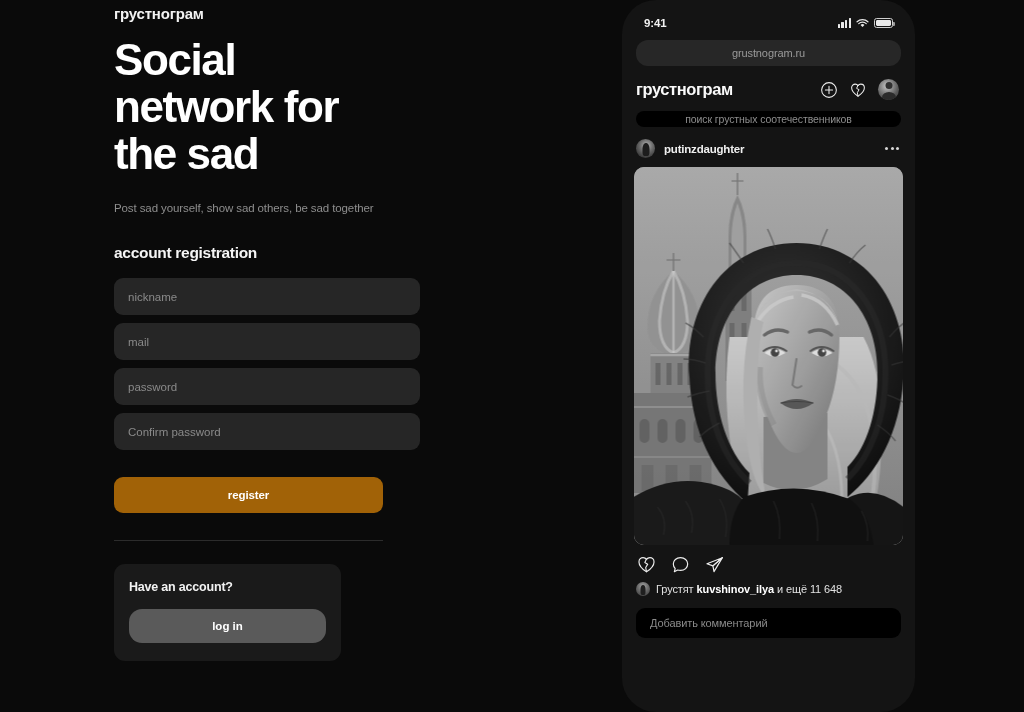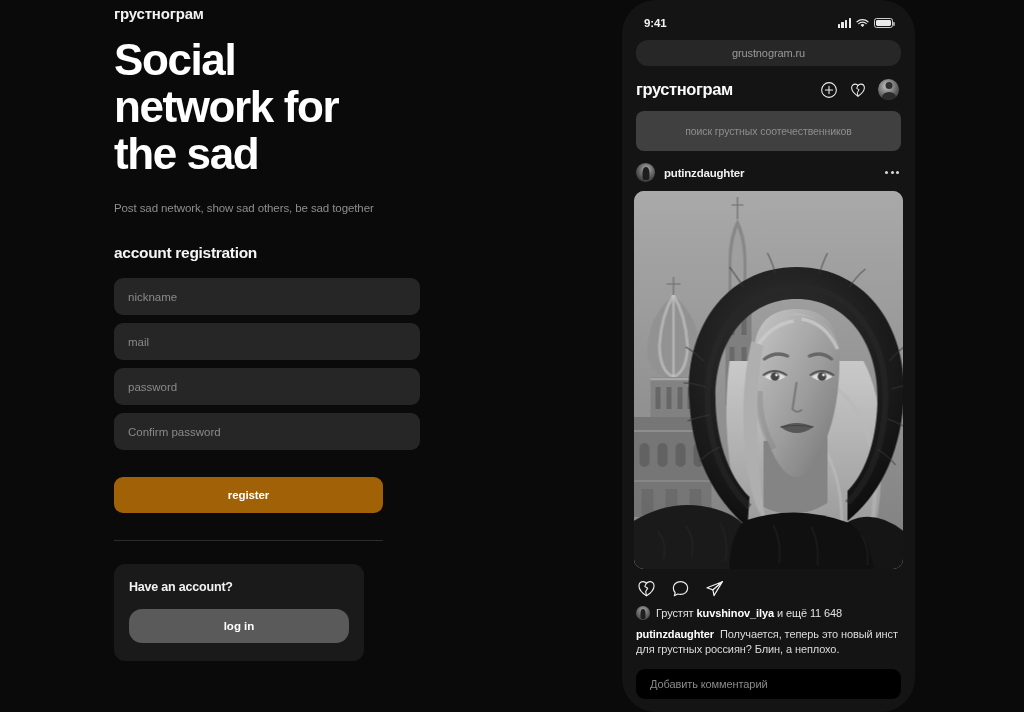--- a/index.html
+++ b/index.html
@@ -97,21 +97,21 @@
   }
 
   .divider {
     width: 269px;
     height: 1px;
     background: #2c2c2c;
     margin-top: 27px;
   }
 
   .account-card {
-    width: 250px;
+    width: 227px;
     margin-top: 23px;
     background: #1a1a1a;
     border-radius: 11px;
     padding: 16px 15px 18px 15px;
   }
 
   .account-card-title {
     font-size: 12.5px;
     font-weight: 700;
     color: #f2f2f2;
@@ -222,22 +222,22 @@
   }
   .avatar-hdr::before {
     content: ""; position: absolute; left: 50%; top: 3px;
     transform: translateX(-50%);
     width: 7px; height: 7px; border-radius: 50%;
     background: #303030; z-index: 2;
   }
 
   .search-bar {
     margin: 11px 14px 0 14px;
-    height: 40px;
-    background: #404040;
+    height: 16px;
+    background: #000000;
     border-radius: 8px;
     display: flex;
     align-items: center;
     justify-content: center;
     font-size: 10.5px;
     color: #8e8e8e;
     letter-spacing: -0.1px;
   }
 
   .post-header {
@@ -334,21 +334,21 @@
 <div id="root">
 
   <div class="left-panel">
 
     <div class="brand-word">грустнограм</div>
 
     <h1 class="hero-title">Social
 network for
 the sad</h1>
 
-    <div class="hero-sub">Post sad network, show sad others, be sad together</div>
+    <div class="hero-sub">Post sad yourself, show sad others, be sad together</div>
 
     <div class="section-title">account registration</div>
 
     <div class="field-list">
       <input class="field" type="text" placeholder="nickname" style="">
       <input class="field" type="text" placeholder="mail" style="">
       <input class="field" type="password" placeholder="password" style="">
       <input class="field" type="password" placeholder="Confirm password" style="">
     </div>
 
@@ -582,21 +582,17 @@
 
     <div class="likes-row">
       <div class="avatar-xs"></div>
       <span class="lk-plain">Грустят</span>
       <span>&nbsp;</span>
       <span class="lk-strong">kuvshinov_ilya</span>
       <span class="lk-plain"> и ещё </span>
       <span class="lk-plain">11 648</span>
     </div>
 
-    <div class="caption">
-      <b>putinzdaughter</b>
-      <span>&nbsp;</span><span>Получается, теперь это новый инст для грустных россиян? Блин, а неплохо.</span>
-    </div>
 
     <div class="comment-box">Добавить комментарий</div>
 
   </div>
 </div>
 
 </body></html>

